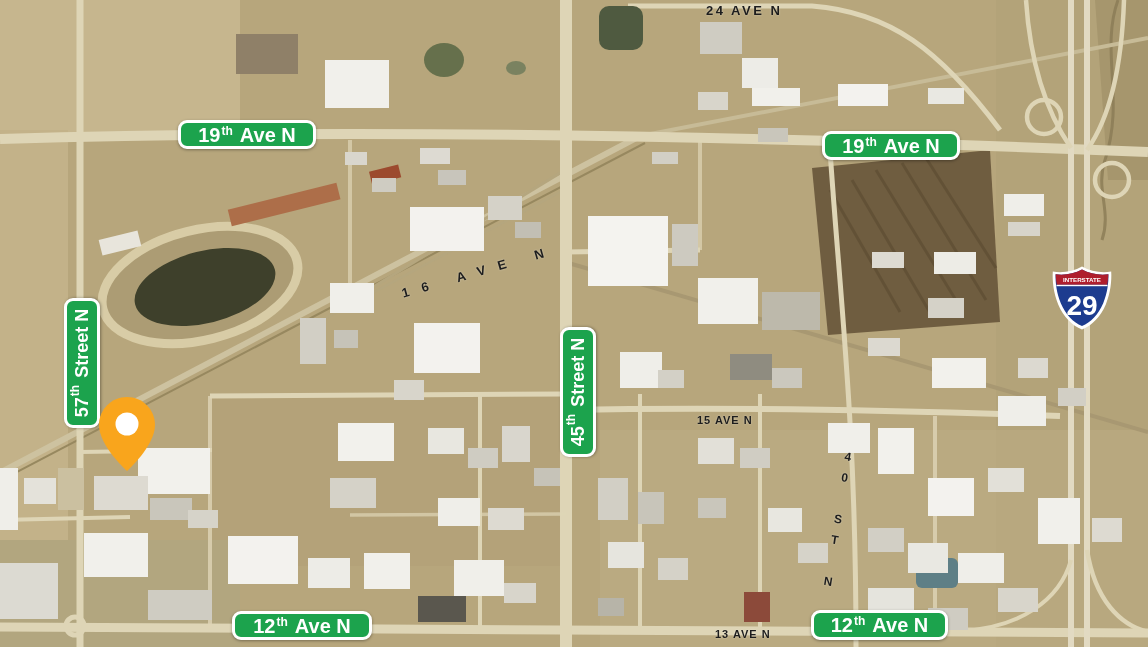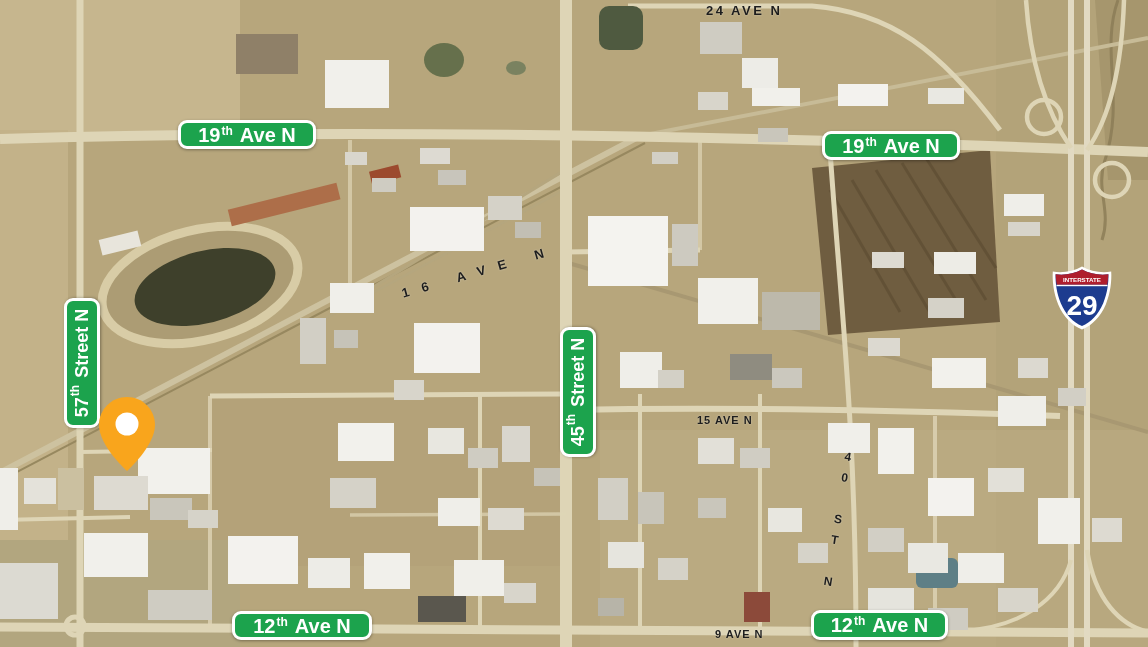--- a/index.html
+++ b/index.html
@@ -209,21 +209,21 @@
       <rect x="868" y="588" width="46" height="30" fill="#E5E4DD"></rect>
       <rect x="928" y="608" width="40" height="22" fill="#CFCCC2"></rect>
       <rect x="1018" y="358" width="30" height="20" fill="#DCD9D0"></rect>
       <rect x="1058" y="388" width="28" height="18" fill="#D2CFC5"></rect>
     </g>
   </svg>
 
   <div class="img-label lbl-24">24 AVE N</div>
   <div class="img-label lbl-16">16 AVE N</div>
   <div class="img-label lbl-15">15 AVE N</div>
-  <div class="img-label lbl-12">9 AVE N</div>
+  <div class="img-label lbl-12">13 AVE N</div>
   <div class="img-label lbl-40">40 ST N</div>
 
   <div class="badge" style="left:178px;top:120px;width:138px;height:29px;">
     <span class="b-num">19</span>
       <span class="b-sup">th</span>
       <span class="b-rest">Ave N</span>
   </div>
   <div class="badge" style="left:822px;top:131px;width:138px;height:29px;">
     <span class="b-num">19</span>
       <span class="b-sup">th</span>

